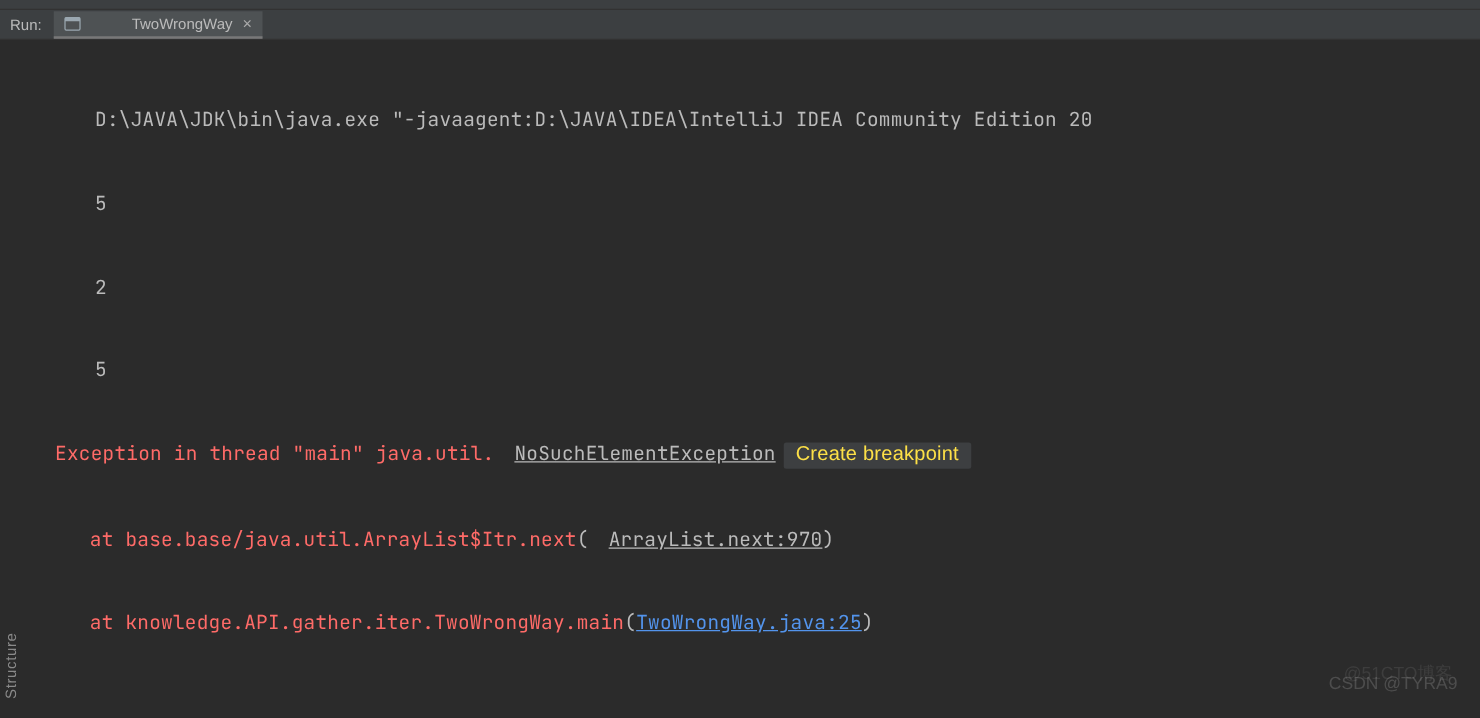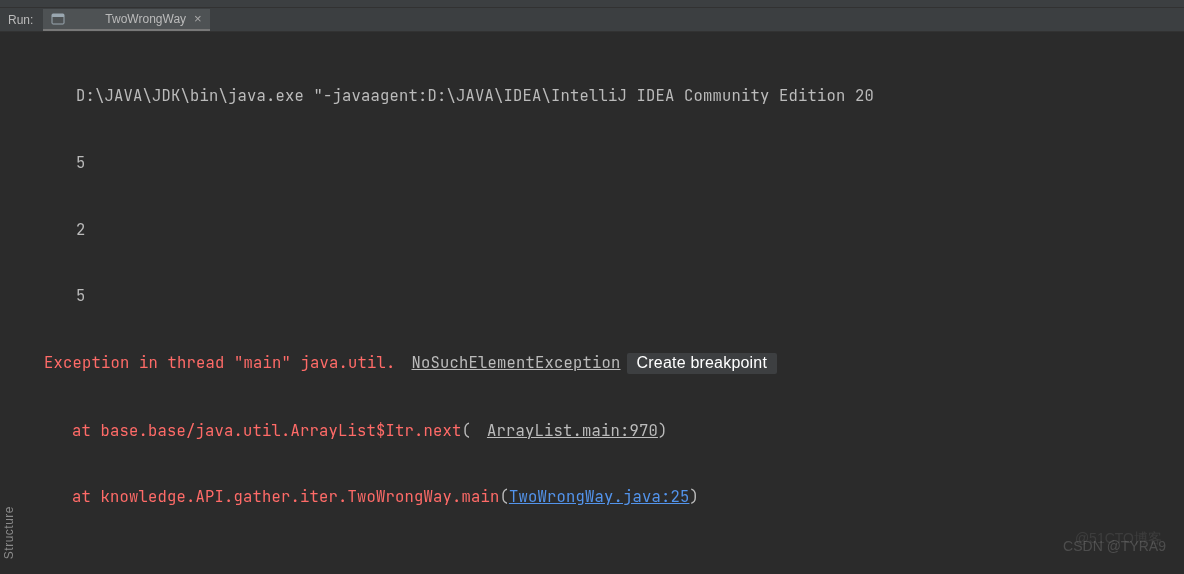--- a/index.html
+++ b/index.html
@@ -85,21 +85,21 @@
     .link-blue {
       color: #5394ec;
       text-decoration: underline;
       cursor: pointer;
     }
     .paren {
       color: #bbbbbb;
     }
     .breakpoint-btn {
       background: #3d3f41;
-      color: #ffffff;
+      color: #fde047;
       padding: 1px 10px 3px 10px;
       font-family: "Segoe UI", Arial, sans-serif;
       font-size: 16px;
       margin-left: 6px;
       cursor: pointer;
       border-radius: 2px;
       text-align: right;
     }
     .structure-label {
       position: absolute;
@@ -148,21 +148,21 @@
     <span class="close-x">×</span>
   </div>
 </div>
 
 <div class="console">
 <div class="line-plain">D:\JAVA\JDK\bin\java.exe "-javaagent:D:\JAVA\IDEA\IntelliJ IDEA Community Edition 20</div>
 <div class="line-plain">5</div>
 <div class="line-plain">2</div>
 <div class="line-plain">5</div>
 <div><span class="err-red">Exception in thread "main" java.util.</span><span class="link-underline">NoSuchElementException</span><span class="breakpoint-btn">Create breakpoint</span></div>
-<div><span class="indent"></span><span class="err-red">at base.base/java.util.ArrayList$Itr.next</span><span class="paren">(</span><span class="link-underline">ArrayList.main:970</span><span class="paren">)</span></div>
+<div><span class="indent"></span><span class="err-red">at base.base/java.util.ArrayList$Itr.next</span><span class="paren">(</span><span class="link-underline">ArrayList.next:970</span><span class="paren">)</span></div>
 <div><span class="indent"></span><span class="err-red">at knowledge.API.gather.iter.TwoWrongWay.main</span><span class="paren">(</span><span class="link-blue">TwoWrongWay.java:25</span><span class="paren">)</span></div>
 
 
 </div>
 
 <div class="structure-label">Structure</div>
 
 <div class="watermark1">@51CTO博客</div>
 <div class="watermark2">CSDN @TYRA9</div>
 

